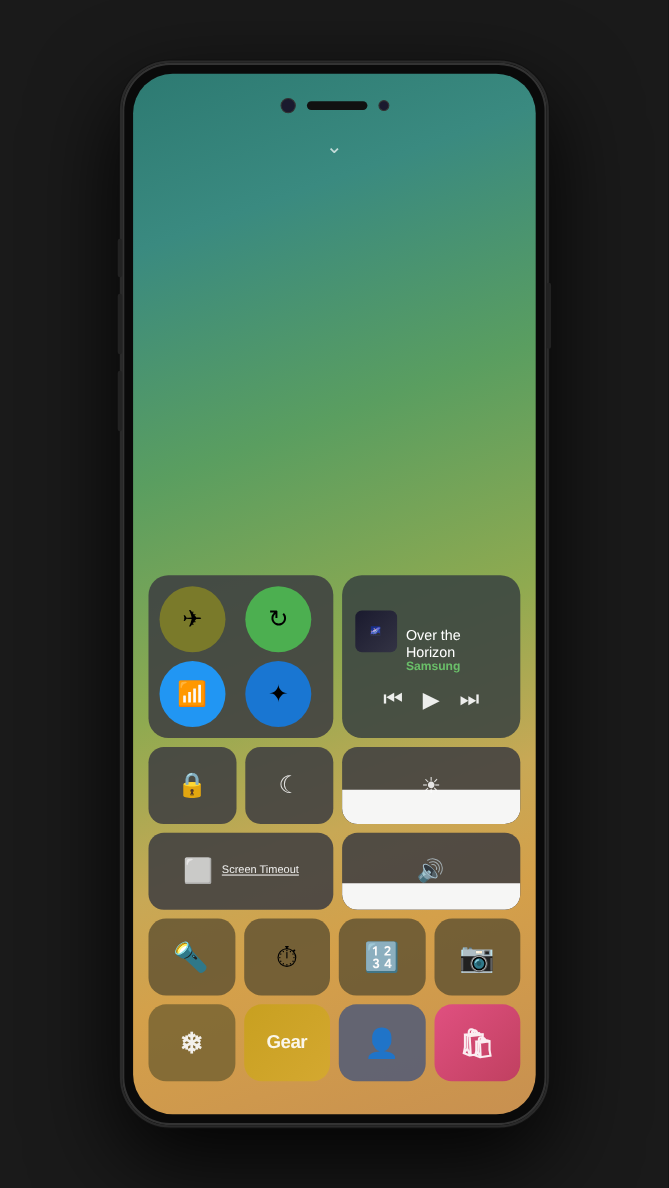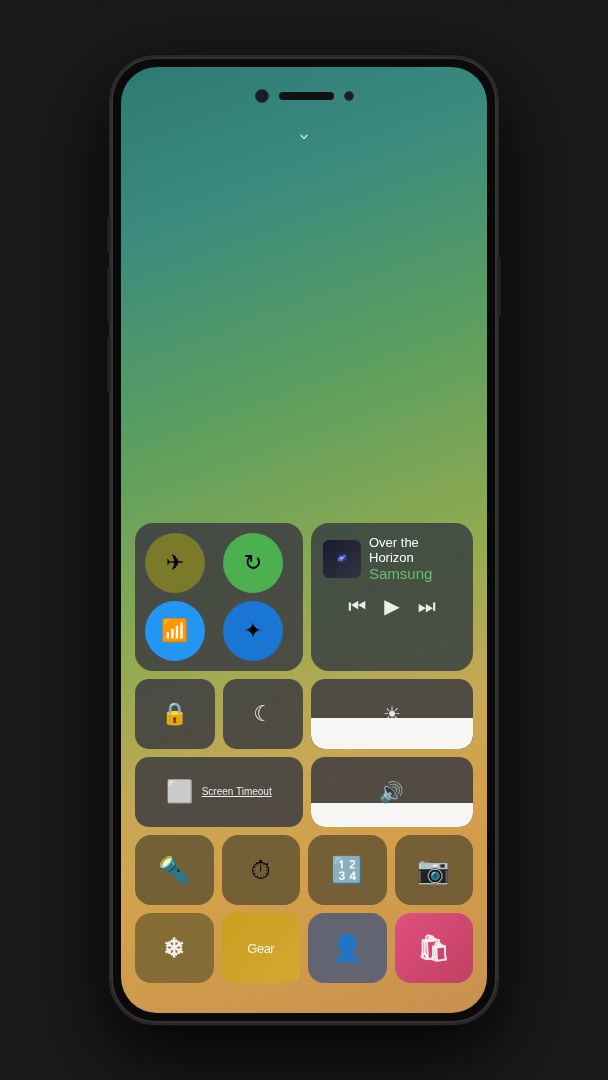--- a/index.html
+++ b/index.html
@@ -163,24 +163,26 @@
       align-items: center;
       justify-content: center;
       font-size: 16px;
     }
 
     .media-info { flex: 1; }
     .media-title {
       color: #fff;
       font-size: 13px;
       font-weight: 500;
+      margin-top: 35px;
     }
     .media-artist {
       color: #6abf69;
-      font-size: 15px;
+      font-size: 11px;
+      font-weight: bold;
     }
 
     .media-controls {
       display: flex;
       align-items: center;
       justify-content: center;
       gap: 18px;
       margin-top: 4px;
     }
 
@@ -305,21 +307,21 @@
       display: flex;
       align-items: center;
       justify-content: center;
       cursor: pointer;
       font-size: 11px;
       color: rgba(255,255,255,0.9);
       font-weight: 600;
     }
 
     .app-snowflake { background: rgba(120,100,50,0.85); font-size: 26px; }
-    .app-gear { background: linear-gradient(135deg, #c8a020, #d4a830); font-size: 13px; font-weight: 400; letter-spacing: -0.5px; border-radius: 11px; }
+    .app-gear { background: linear-gradient(135deg, #c8a020, #d4a830); font-size: 17px; font-weight: 700; letter-spacing: -0.5px; }
     .app-person { background: rgba(80,90,120,0.85); font-size: 26px; }
     .app-shop { background: linear-gradient(135deg, #e05080, #c04060); font-size: 26px; }
 
     
     .side-btn-right {
       position: absolute;
       right: -4px;
       top: 200px;
       width: 4px;
       height: 60px;

